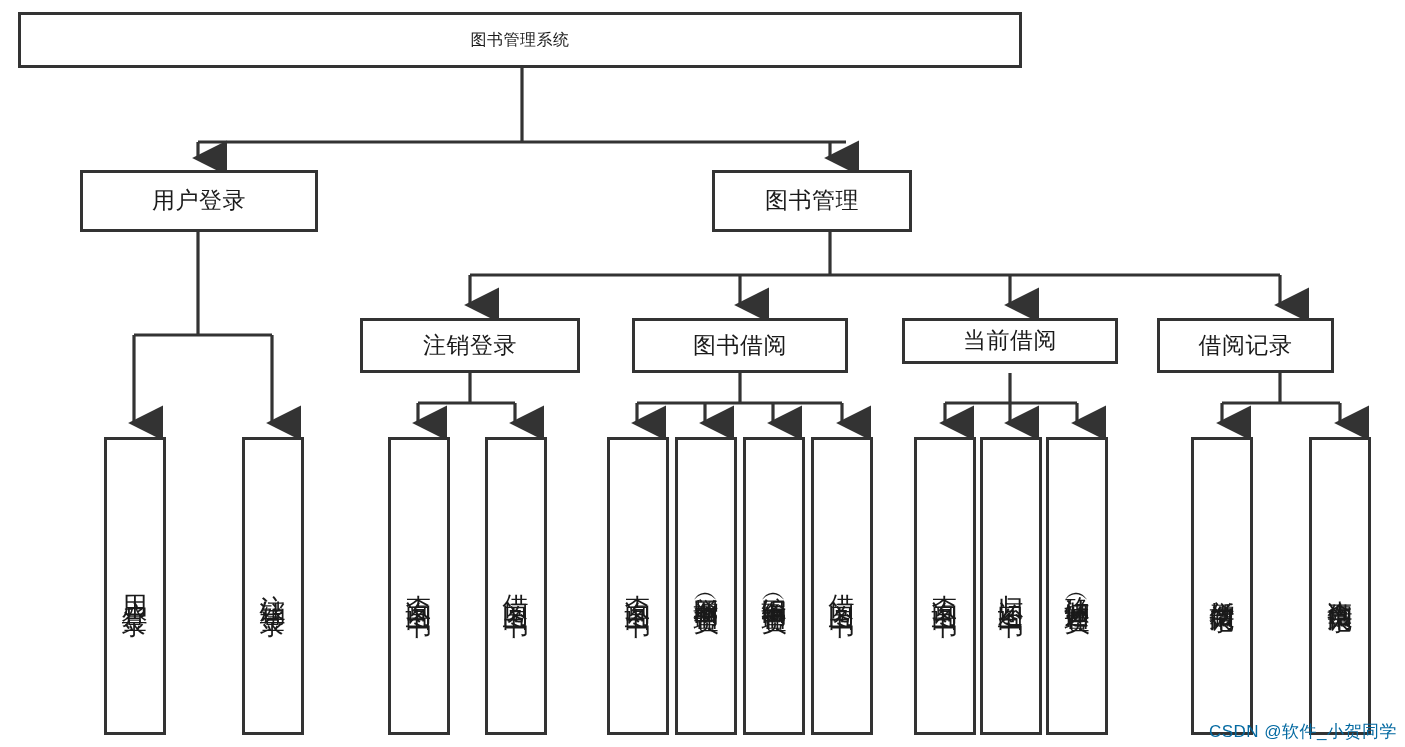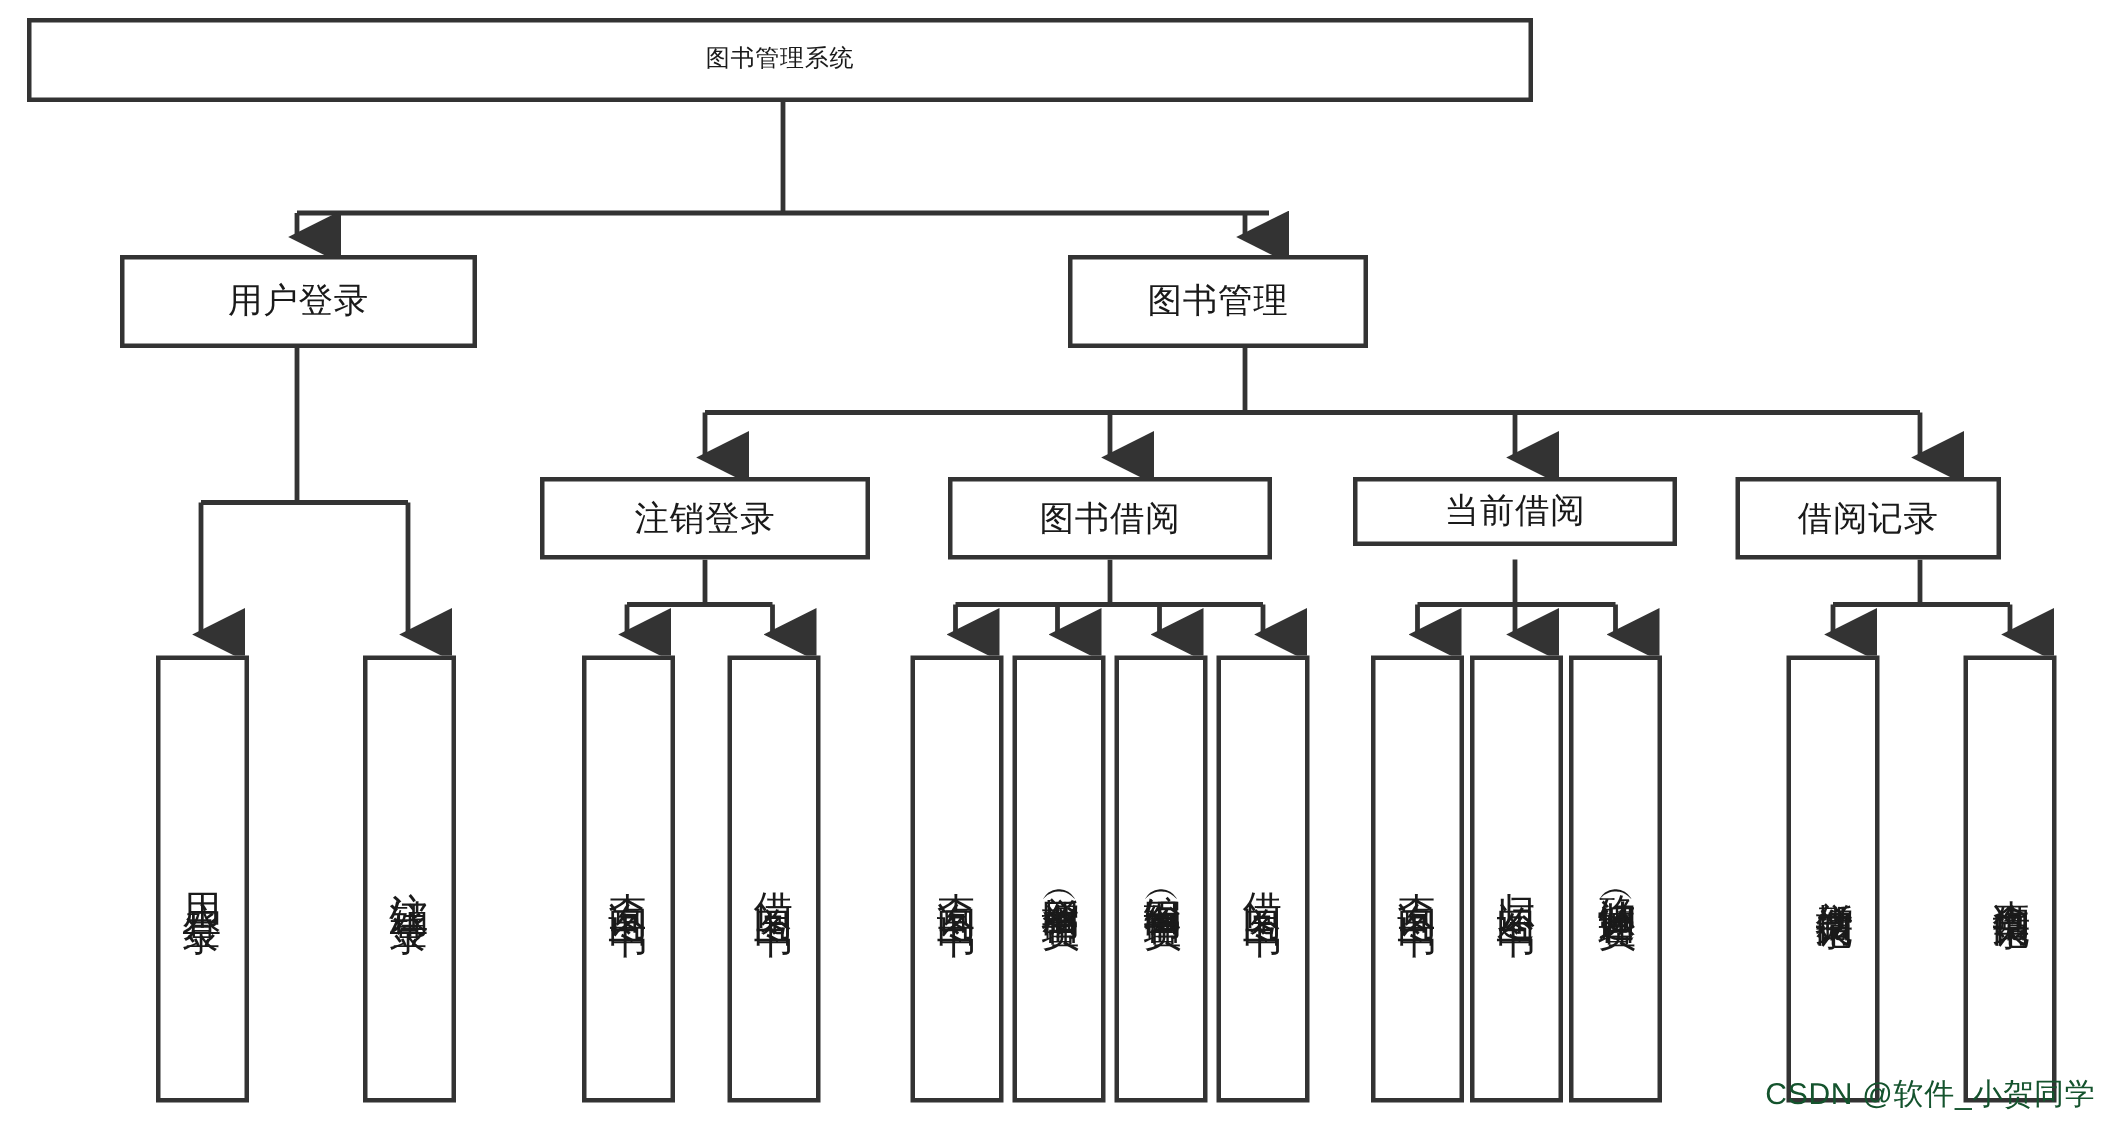--- a/index.html
+++ b/index.html
@@ -43,22 +43,22 @@
     font-size:26px;
     line-height:1.0;
     letter-spacing:6px;
     white-space:nowrap;
   }
   .v-node.tight .lbl{font-size:25px;letter-spacing:2px;}
 
   #watermark{
     position:absolute;
     right:8px;bottom:4px;
-    font-size:20px;
-    color:#14532d;
+    font-size:17px;
+    color:#0369a1;
     letter-spacing:0.5px;
     white-space:nowrap;
     pointer-events:none;
   }
 </style>
 </head>
 <body>
 
 <div id="canvas">
 

